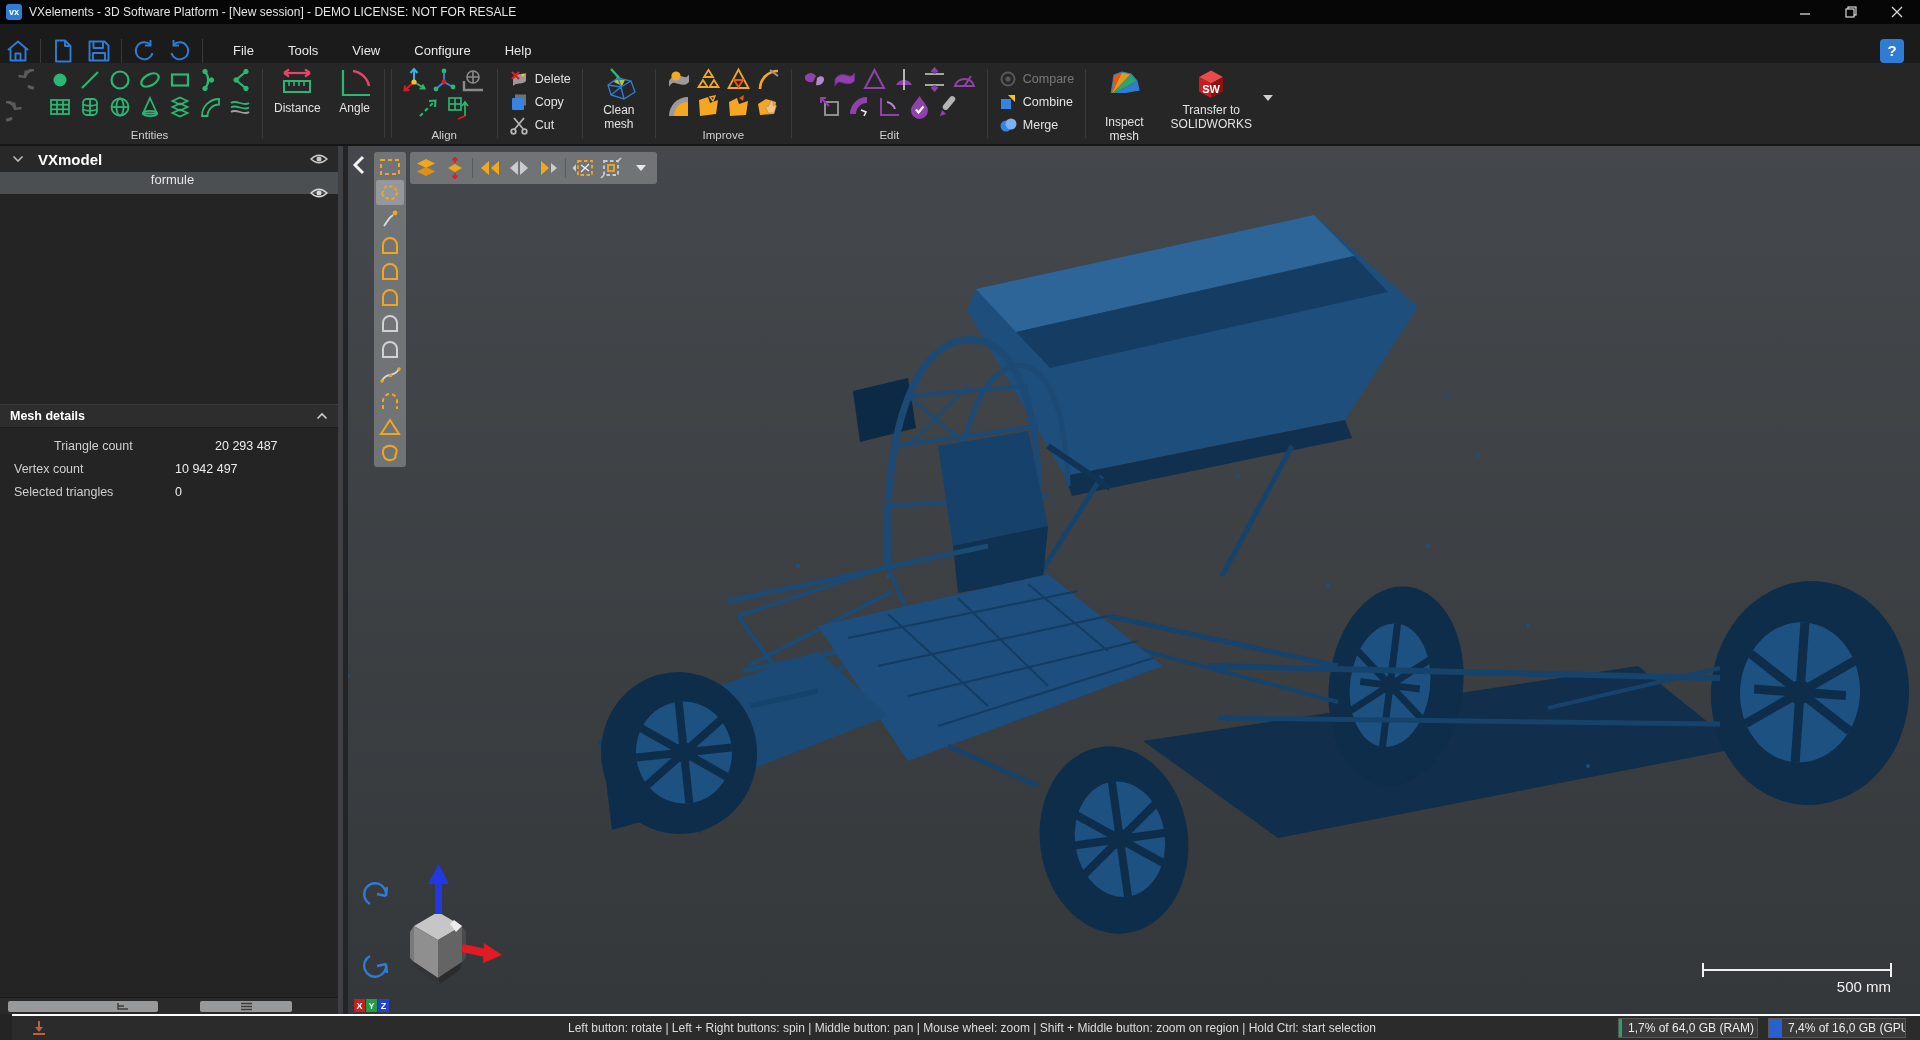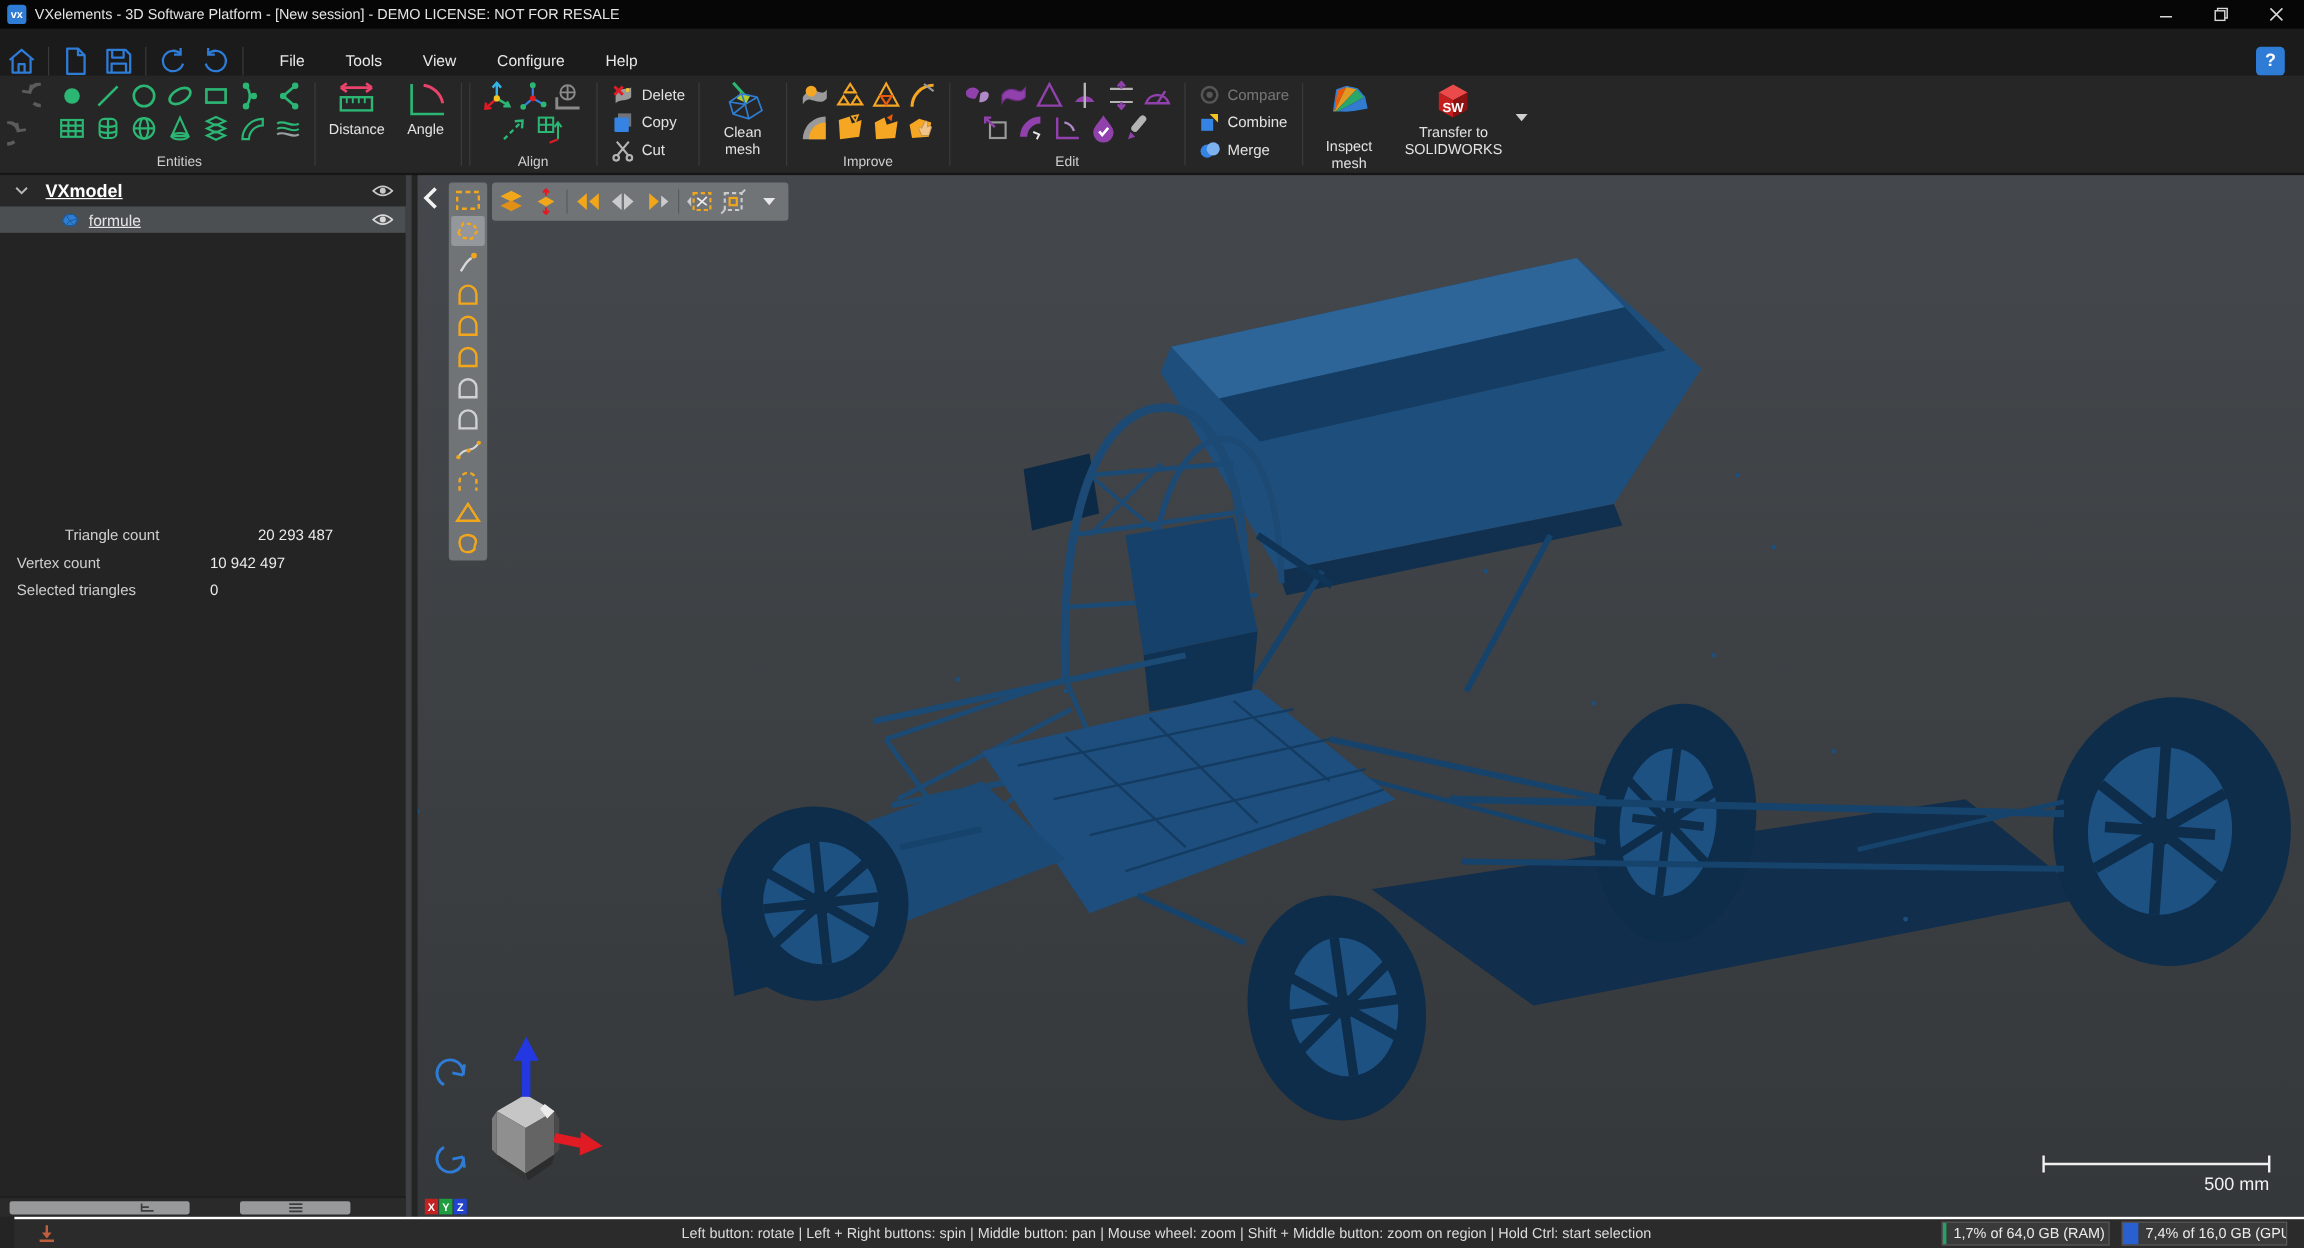--- a/index.html
+++ b/index.html
@@ -33,23 +33,23 @@
   .stackcol { display:flex; flex-direction:column; justify-content:flex-start; gap:2px; padding:5px 8px; }
   .stackitem { display:flex; align-items:center; gap:6px; height:21px; font-size:12.5px; color:#e2e2e2; }
   .disabled { opacity:.42; }
   .undocol { display:flex; flex-direction:column; gap:4px; padding:6px 6px; }
   .caret { width:0; height:0; border-left:5px solid transparent; border-right:5px solid transparent; border-top:6px solid #cfcfcf; }
 
   
   .leftpanel { position:absolute; top:146px; left:0; width:343px; height:868px; background:#242424; border-right:5px solid #3e4043; }
   .phead { height:24px; background:#2d2d2d; border-top:1px solid #3a3a3a; border-bottom:1px solid #1c1c1c; display:flex; align-items:center; padding:0 10px; font-size:12.5px; font-weight:bold; color:#fff; }
   .phead svg { margin-left:auto; }
-  .trow { display:flex; align-items:center; height:24px; font-size:13px; color:#e6e6e6;text-decoration:underline; }
+  .trow { display:flex; align-items:center; height:24px; font-size:13px; color:#e6e6e6; }
   .row-root { background:#282828; font-weight:bold; font-size:15px; color:#fff; }
-  .row-sel { background:#4c4f52; }
+  .row-sel { background:#4c4f52;flex-direction:column; }
   .eyecell { margin-left:auto; margin-right:10px; display:flex; }
   .meshrow { display:flex; height:23px; align-items:center; font-size:12.5px; color:#cfcfcf; }
   .meshrow .mlabel { margin-left:14px; }
   .meshrow .mvalue { position:absolute; left:175px; color:#ececec; }
   .panelbottom { position:absolute; bottom:0; left:0; width:338px; height:17px; background:#2a2a2a; border-top:1px solid #1a1a1a; }
   .thumb { position:absolute; left:8px; top:3px; width:150px; height:11px; background:#97999b; border-radius:2px; }
   .pbtn { position:absolute; left:200px; top:3px; width:92px; height:11px; background:#97999b; border-radius:2px; display:flex; align-items:center; justify-content:center; }
 
   
   .viewport { position:absolute; top:146px; left:348px; width:1572px; height:868px; background:linear-gradient(#44484c,#35383b); overflow:hidden; }
@@ -581,20 +581,26 @@
         </svg>
       <span style="margin-left:7px;">formule</span>
       <span class="eyecell">
           <svg width="18" height="12">
             <path d="M1 6 Q9 -1.5 17 6 Q9 13.5 1 6 Z" fill="none" stroke="#d8d8d8" stroke-width="1.4"></path>
             <circle cx="9" cy="6" r="2.5" fill="#d8d8d8"></circle>
           </svg>
         </span>
     </div>
 
+    <div class="phead" style="position:absolute; top:258px; left:0; width:338px;">
+      <span>Mesh details</span>
+      <svg width="12" height="8">
+          <path d="M1.5 6.5 L6 2 L10.5 6.5" stroke="#cfcfcf" stroke-width="1.6" fill="none"></path>
+        </svg>
+    </div>
     <div style="position:absolute; top:288px; left:0; width:338px;">
       <div class="meshrow" style="position:relative;margin-left:40px;">
         <span class="mlabel">Triangle count</span>
         <span class="mvalue">20 293 487</span>
       </div>
       <div class="meshrow" style="position:relative;">
         <span class="mlabel">Vertex count</span>
         <span class="mvalue">10 942 497</span>
       </div>
       <div class="meshrow" style="position:relative;">

